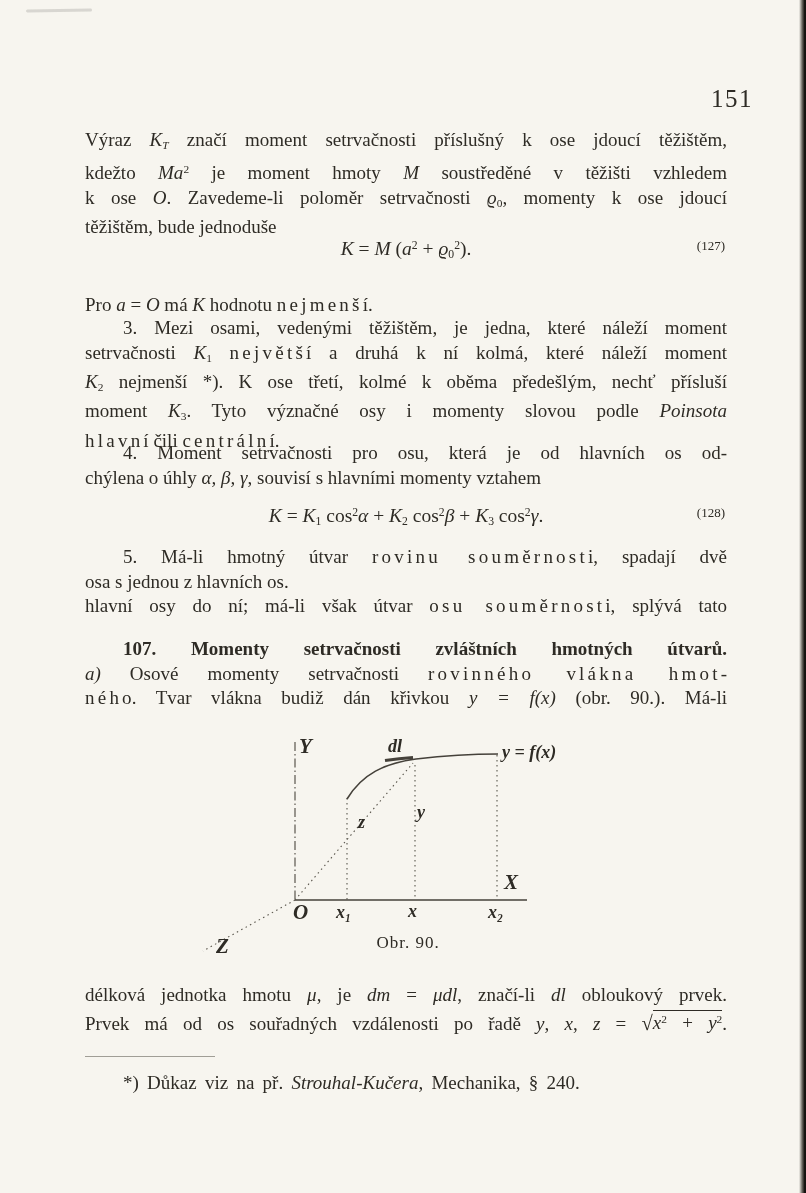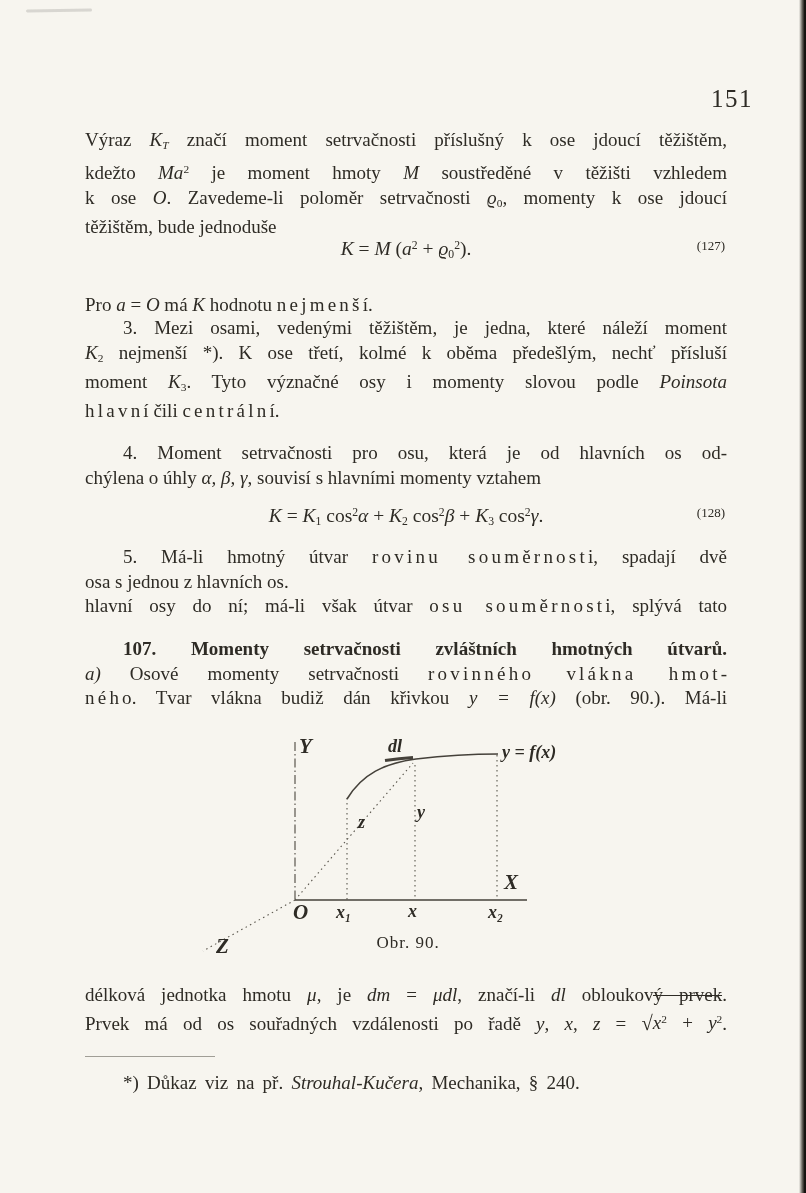--- a/index.html
+++ b/index.html
@@ -12,21 +12,21 @@
   .content{position:absolute;left:85px;top:0;width:642px;height:100%;}
   .blk{position:absolute;left:0;width:100%;}
   .line{font-size:19px;line-height:24.5px;}
   .j{text-align:justify;text-align-last:justify;}
   .ind{text-indent:38px;}
   .s-i{font-style:italic;}
   .s-b{font-weight:700;}
   .s-sp{letter-spacing:.17em;margin-right:-.17em;}
   .s-sub{font-size:.6em;vertical-align:-0.25em;}
   .s-sup{font-size:.6em;vertical-align:0.5em;}
-  .s-ov{border-top:1.3px solid #2e2b25;padding-top:16px;}
+  .s-ov{border-top:1.3px solid #2e2b25;padding-top:1px;}
   .s-rad{font-size:1.08em;}
   .eqrow{position:absolute;left:0;width:100%;text-align:center;font-size:19.5px;line-height:26px;}
   .eqnum{position:absolute;right:2px;top:0;font-size:13px;}
   #b-p1{top:128px}
   #b-eq127{top:233px}
   #b-p2{top:293px}
   #b-p3{top:316px}
   #b-p4{top:441px}
   #b-eq128{top:500px}
   #b-p5{top:545px}
@@ -65,20 +65,21 @@
     <span><span class="s-i">K</span><span> = </span><span class="s-i">M</span><span> (</span><span class="s-i">a</span><span class="s-sup">2</span><span> + </span><span class="s-i">ϱ</span><span class="s-sub">0</span><span class="s-sup">2</span><span>).</span></span>
     <span class="eqnum">(127)</span>
   </div>
 
   <div class="blk" id="b-p2">
     <div class="line"><span>Pro </span><span class="s-i">a</span><span> = </span><span class="s-i">O</span><span> má </span><span class="s-i">K</span><span> hodnotu </span><span class="s-sp">nejmenší</span><span>.</span></div>
   </div>
 
   <div class="blk" id="b-p3">
     <div class="line j ind"><span>3. Mezi osami, vedenými těžištěm, je jedna, které náleží moment</span></div>
+    <div class="line j"><span>setrvačnosti </span><span class="s-i">K</span><span class="s-sub">1</span><span> </span><span class="s-sp">největší</span><span> a druhá k ní kolmá, které náleží moment</span></div>
     <div class="line j"><span class="s-i">K</span><span class="s-sub">2</span><span> nejmenší *). K ose třetí, kolmé k oběma předešlým, nechť přísluší</span></div>
     <div class="line j"><span>moment </span><span class="s-i">K</span><span class="s-sub">3</span><span>. Tyto význačné osy i momenty slovou podle </span><span class="s-i">Poinsota</span></div>
     <div class="line"><span class="s-sp">hlavní</span><span> čili </span><span class="s-sp">centrální</span><span>.</span></div>
   </div>
 
   <div class="blk" id="b-p4">
     <div class="line j ind"><span>4. Moment setrvačnosti pro osu, která je od hlavních os od-</span></div>
     <div class="line"><span>chýlena o úhly </span><span class="s-i">α, β, γ</span><span>, souvisí s hlavními momenty vztahem</span></div>
   </div>
 

